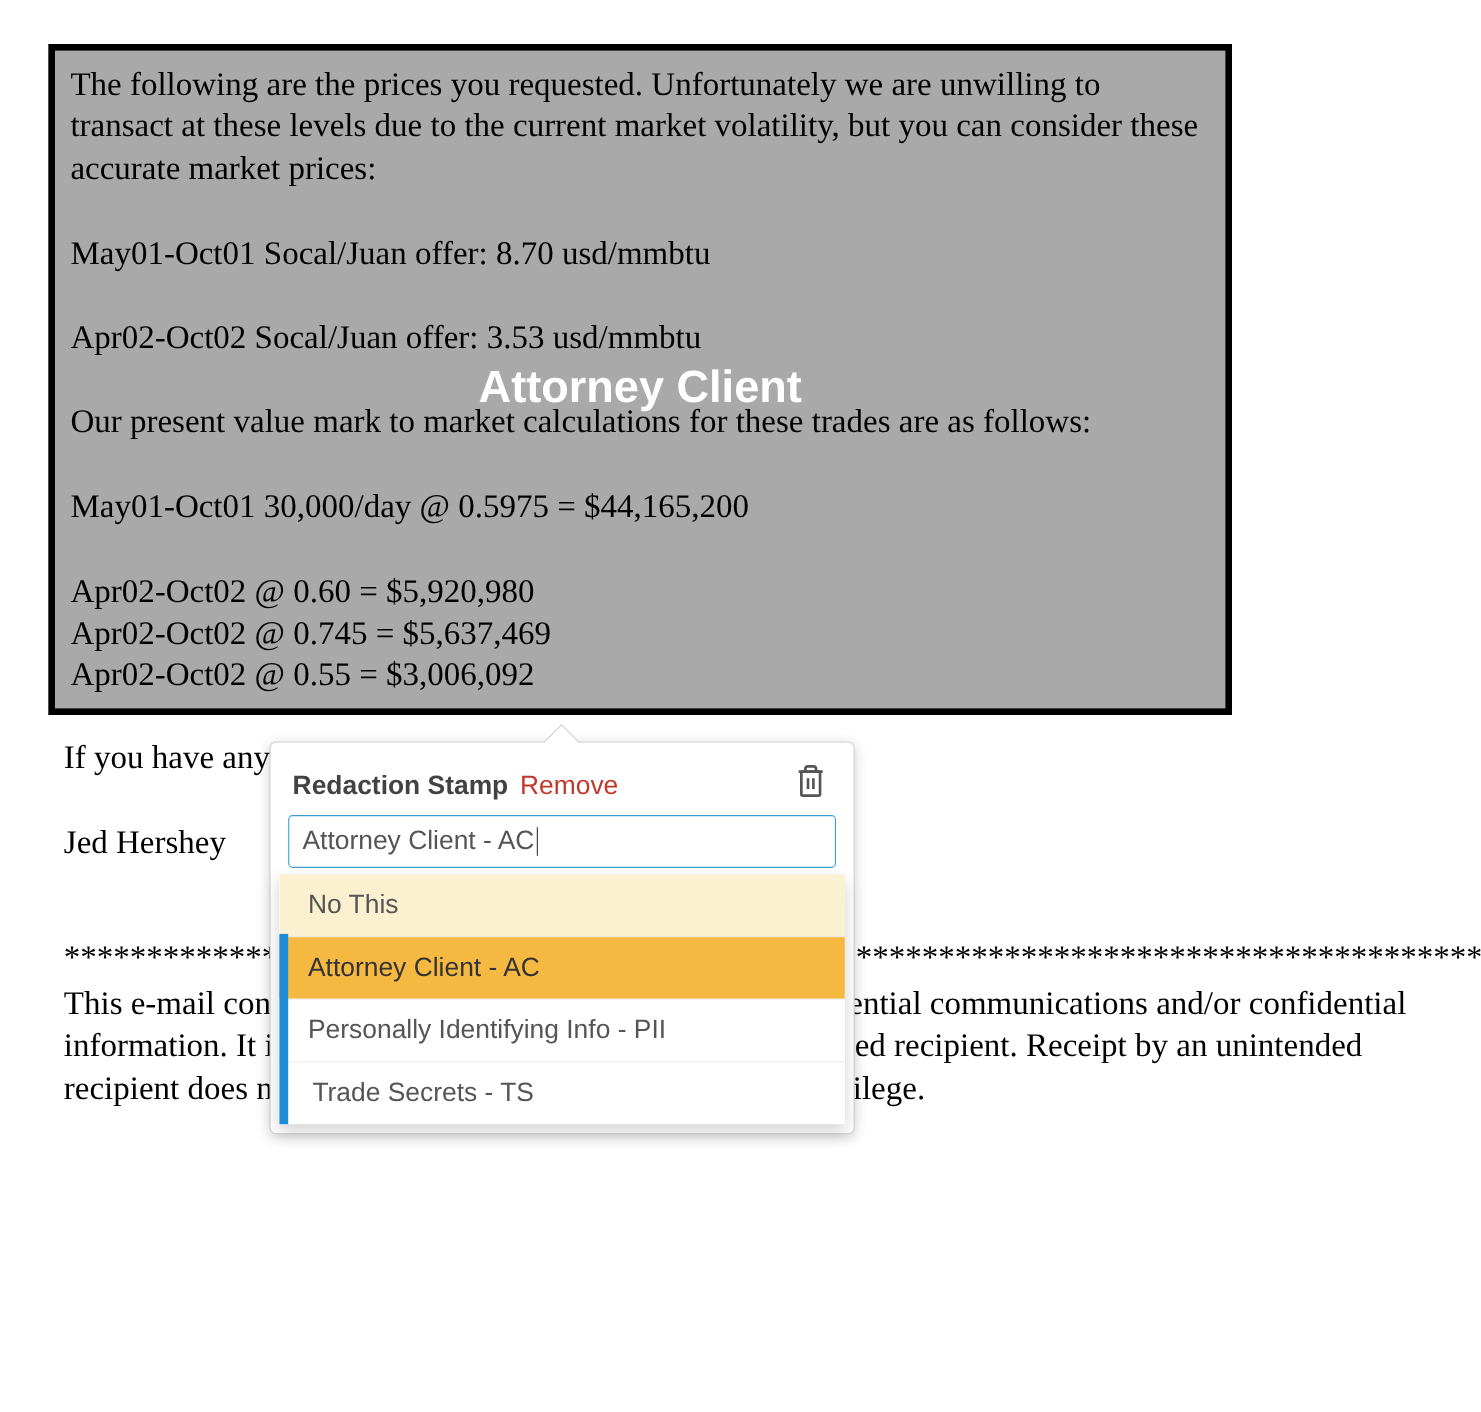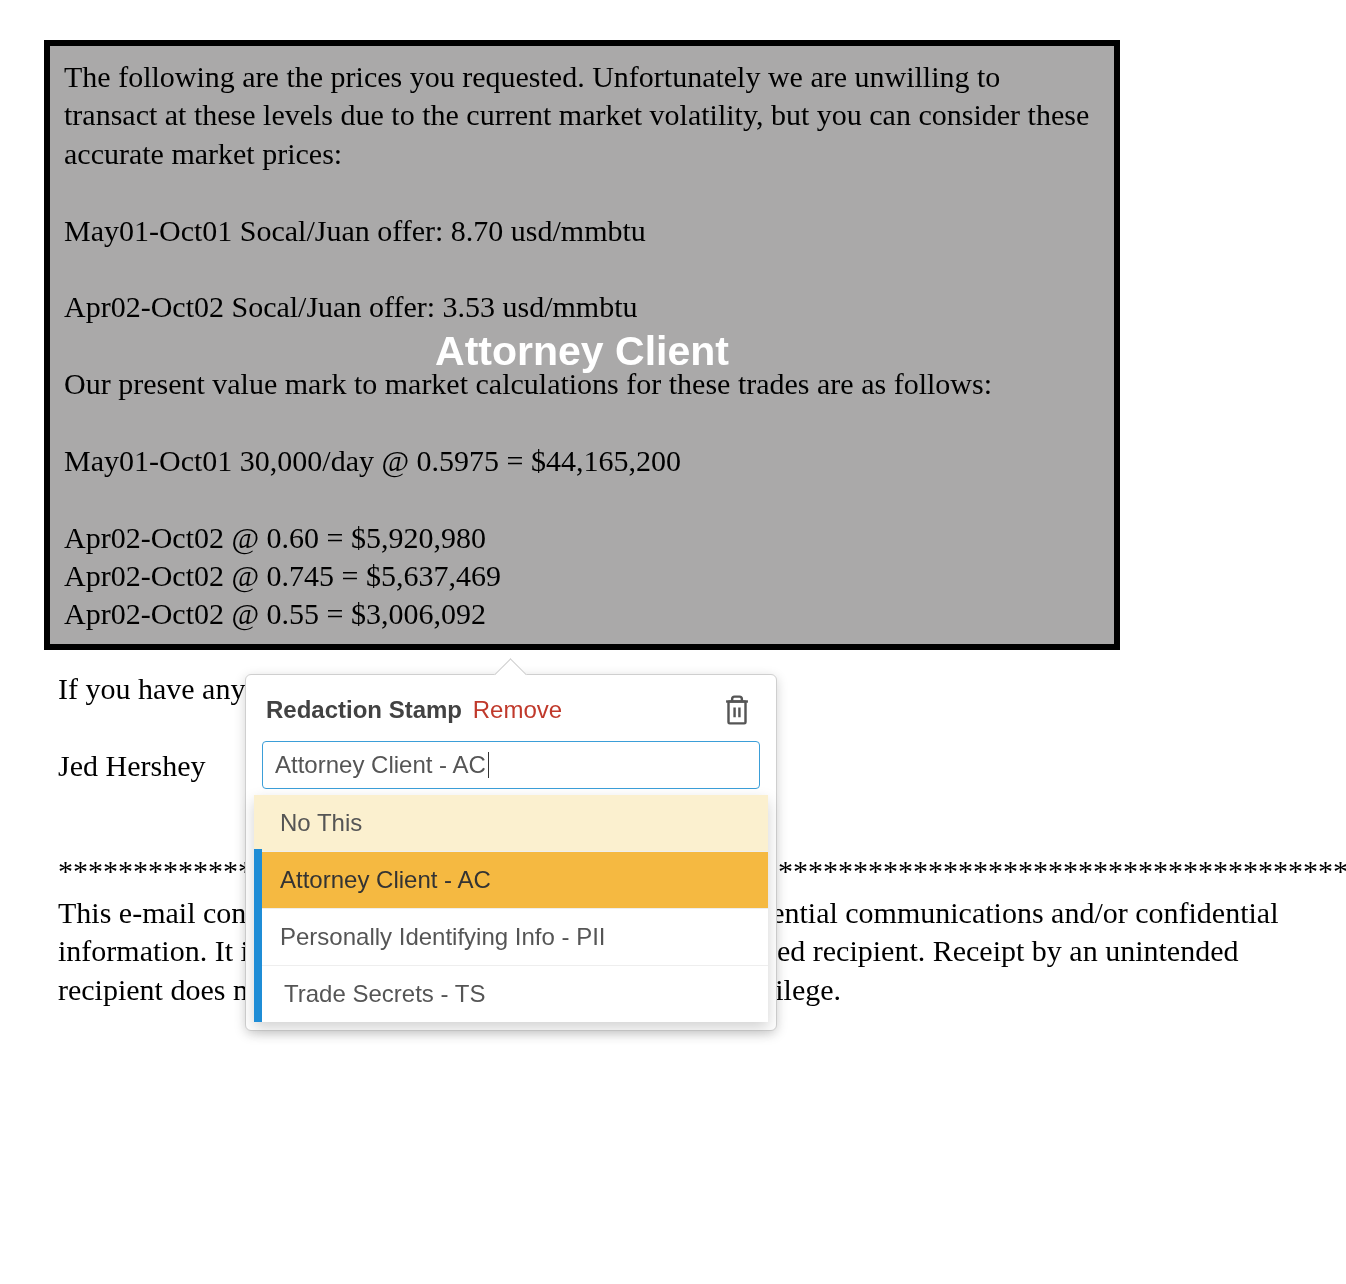--- a/index.html
+++ b/index.html
@@ -95,21 +95,21 @@
     width: 22px;
     height: 22px;
     background: #fff;
     border-left: 1px solid #cfcfcf;
     border-top: 1px solid #cfcfcf;
     transform: rotate(45deg);
   }
   .popover-head {
     padding: 16px 20px 12px 20px;
     display: flex;
-    align-items: center;
+    align-items: flex-end;
     justify-content: space-between;
   }
   .popover-title {
     font-weight: 600;
     color: #424242;
   }
   .popover-title .remove {
     color: #c0392b;
     font-weight: 400;
     margin-left: 4px;

